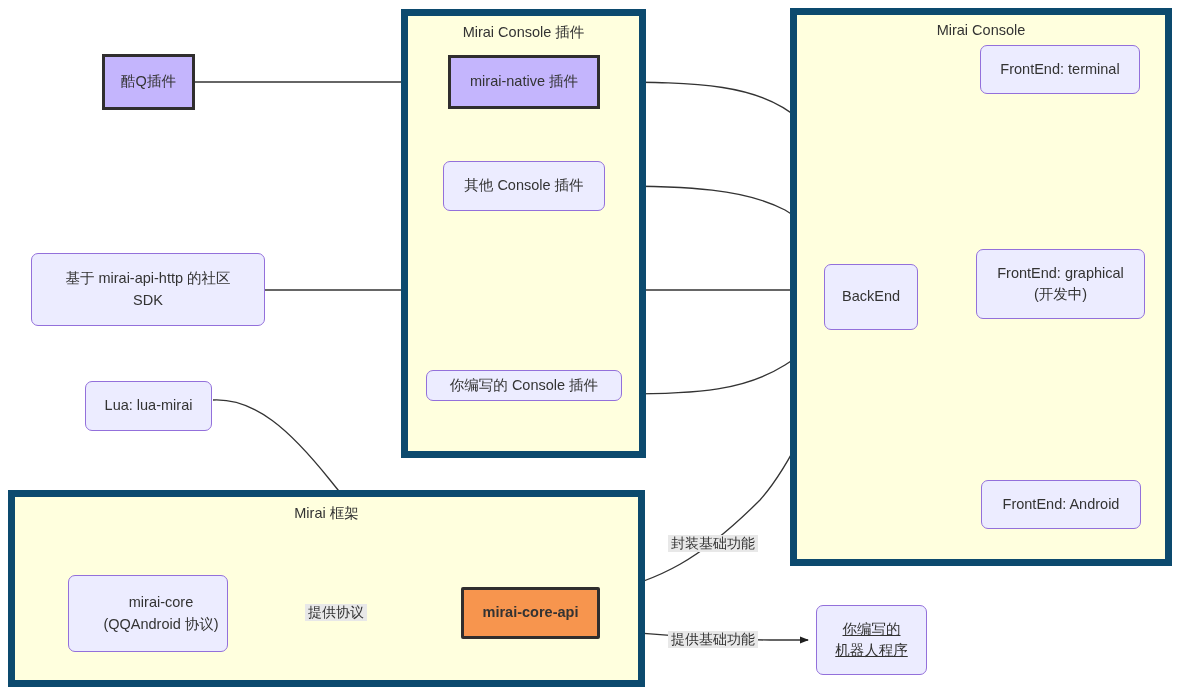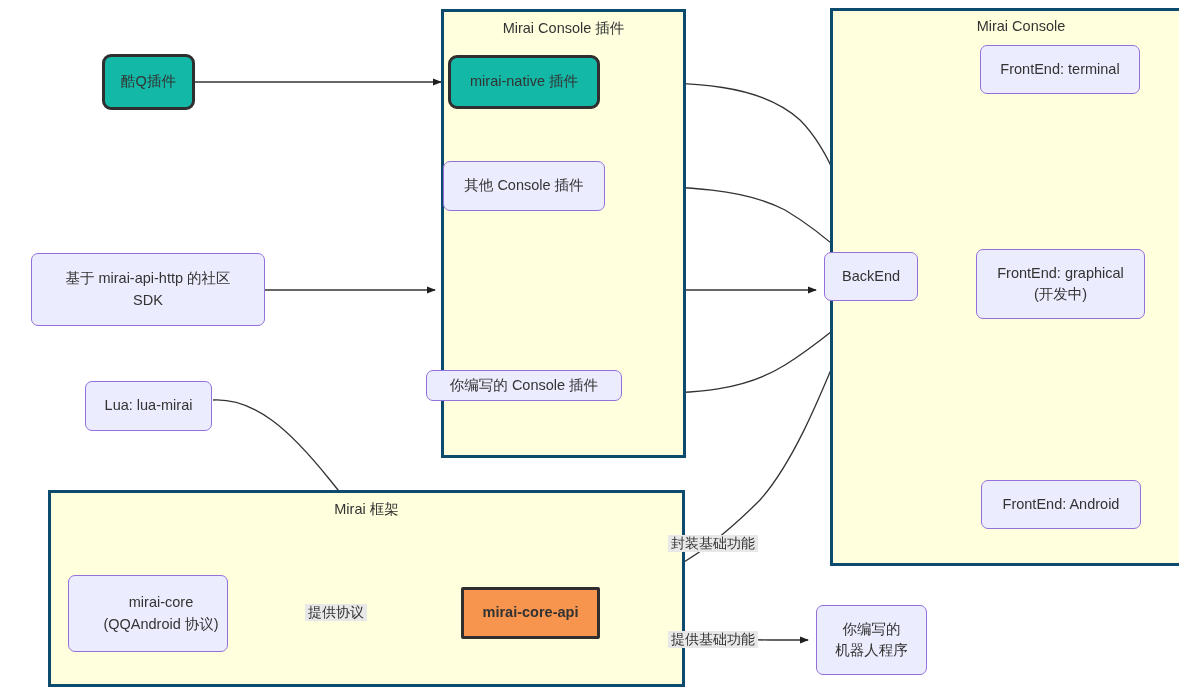--- a/index.html
+++ b/index.html
@@ -22,23 +22,22 @@
     position: absolute;
     left: 0;
     top: 0;
     width: 1179px;
     height: 695px;
     pointer-events: none;
   }
   .cluster {
     position: absolute;
     background: #ffffde;
-    border: 3px solid #0c4a6e;
+    border: 7px solid #0c4a6e;
     box-sizing: border-box;
-    margin-left: 40px;
   }
   .cluster-title {
     position: absolute;
     top: 7px;
     left: 0;
     width: 100%;
     text-align: center;
     font-size: 14.5px;
     color: #333333;
     white-space: nowrap;
@@ -54,23 +53,23 @@
     font-size: 14.5px;
     line-height: 1.45;
     color: #333333;
     padding: 2px 6px;
   }
   .node-default {
     background: #ececff;
     border: 1.6px solid #9370db;
   }
   .node-red {
-    background: #14b8a6;
+    background: #c4b5fd;
     border: 3.2px solid #302e2e;
-    border-radius: 9px;
+    border-radius: 0;
   }
   .node-orange {
     background: #f7954e;
     border: 3.2px solid #302e2e;
     border-radius: 2px;
     font-weight: bold;
   }
   .edge-label {
     position: absolute;
     font-size: 14px;
@@ -154,21 +153,21 @@
 
   <div class="node node-default" style="left:31px; top:253px; width:234px; height:73px; white-space:pre-line;">
     <span style="white-space:pre-line;">基于 mirai-api-http 的社区
 SDK</span>
   </div>
 
   <div class="node node-default" style="left:85px; top:381px; width:127px; height:50px;">
     <span>Lua: lua-mirai</span>
   </div>
 
-  <div class="node node-default" style="left:824px; top:252px; width:94px; height:49px;">
+  <div class="node node-default" style="left:824px; top:264px; width:94px; height:66px;">
     <span>BackEnd</span>
   </div>
 
   <div class="node node-default" style="left:980px; top:45px; width:160px; height:49px;">
     <span>FrontEnd: terminal</span>
   </div>
 
   <div class="node node-default" style="left:976px; top:249px; width:169px; height:70px; white-space:pre-line;">
     <span style="white-space:pre-line;">FrontEnd: graphical
 (开发中)</span>
@@ -181,21 +180,21 @@
   <div class="node node-default" style="left:68px; top:575px; width:160px; height:77px; white-space:pre-line;padding-left:32px;">
     <span style="white-space:pre-line;">mirai-core
 (QQAndroid 协议)</span>
   </div>
 
   <div class="node node-orange" style="left:461px; top:587px; width:139px; height:52px;">
     <span>mirai-core-api</span>
   </div>
 
   <div class="node node-default" style="left:816px; top:605px; width:111px; height:70px; white-space:pre-line;">
-    <span style="white-space:pre-line;">你编写的
+    <span style="white-space:pre-line;text-decoration:underline;">你编写的
 机器人程序</span>
   </div>
 
   <div class="edge-label" style="left:305px; top:604px;">提供协议</div>
 
   <div class="edge-label" style="left:668px; top:535px;">封装基础功能</div>
 
   <div class="edge-label" style="left:668px; top:631px;">提供基础功能</div>
 
 </div>

